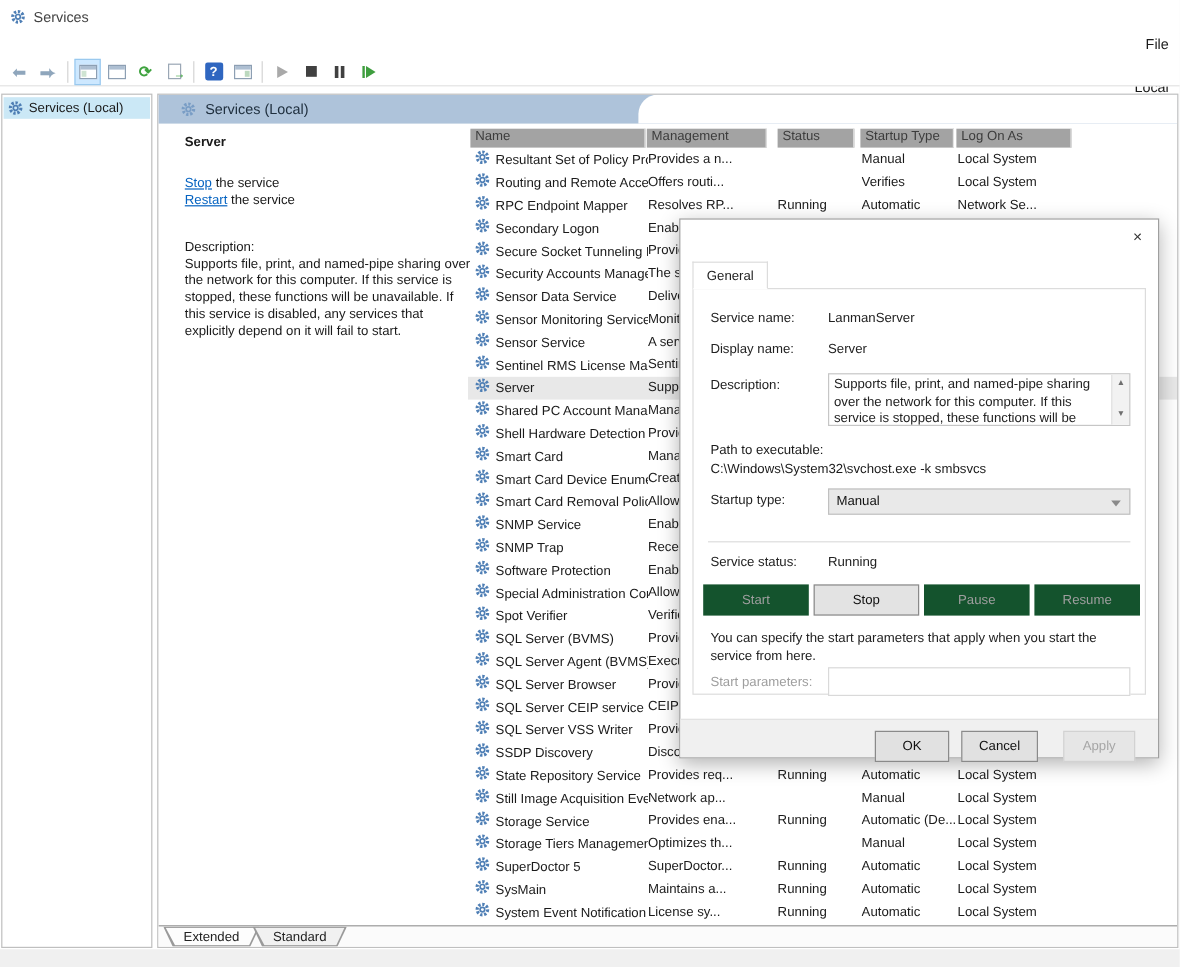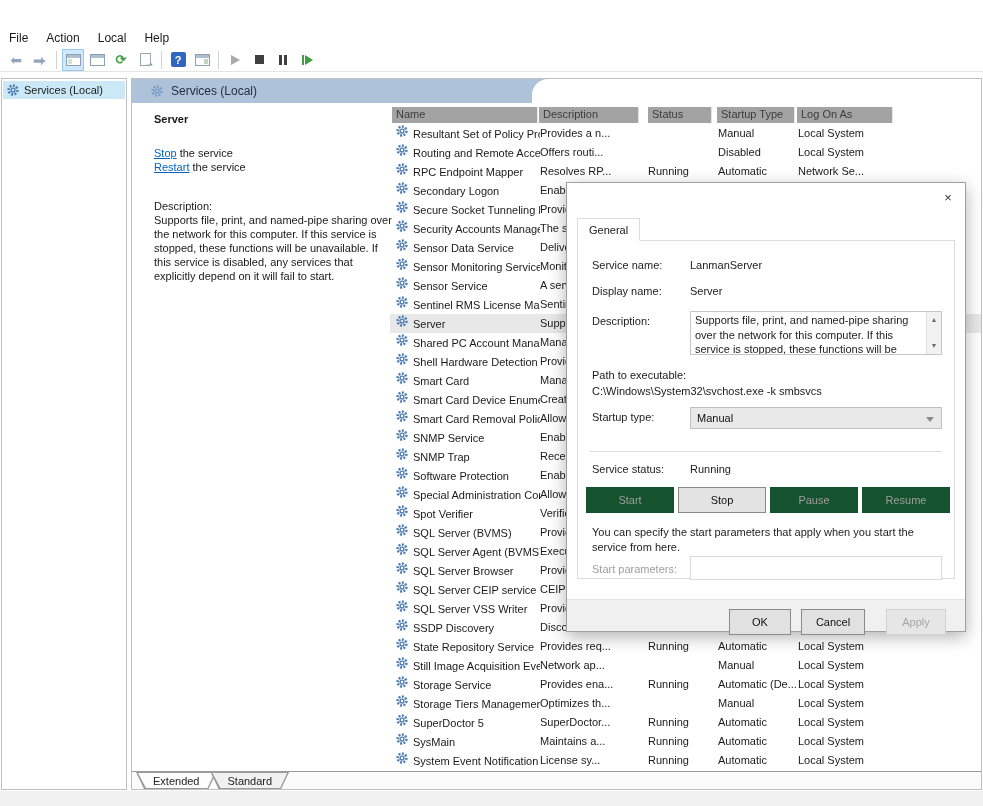--- a/index.html
+++ b/index.html
@@ -2,21 +2,21 @@
 <html><head>
 <meta charset="utf-8">
 <style>
   * { margin:0; padding:0; box-sizing:border-box; }
   html,body { width:983px; height:806px; background:#f0f0f0; font-family:"Liberation Sans",sans-serif; font-size:11px; color:#1a1a1a; overflow:hidden; }
   .window { position:absolute; inset:0; background:#fff; }
 
   
   .titlebar { position:absolute; left:0; top:0; right:0; height:28px; background:#fff; display:flex; align-items:center; padding-left:8px; }
   .titlebar .t-text { margin-left:6px; font-size:12px; color:#444; }
-  .menubar { position:absolute; left:0; top:28px; right:0; height:20px; display:flex; align-items:center; background:#fff; }
+  .menubar { position:absolute; left:0; top:28px; right:0; height:20px; display:flex; align-items:flex-end; background:#fff;flex-direction:column; }
   .menu-item { padding:2px 9px; font-size:12px; color:#1a1a1a; cursor:default; }
   .toolbar { position:absolute; left:0; top:48px; right:0; height:24px; display:flex; align-items:center; padding-left:4px; background:#fff; border-bottom:1px solid #e3e3e3; }
   .tb-btn { width:22px; height:22px; display:flex; align-items:center; justify-content:center; margin:0 1px; border:1px solid transparent; }
   .tb-btn.pressed { background:#cde8ff; border-color:#9ac9ee; }
   .tb-sep { width:1px; height:18px; background:#d4d4d4; margin:0 4px; }
   .arrow-glyph { font-size:14px; color:#8fa6bc; line-height:1; }
   .mini-win { width:15px; height:12px; border:1px solid #8d9fb3; background:#fff; position:relative; }
   .mini-win:before { content:""; position:absolute; left:0; top:0; right:0; height:3px; background:#aebfd2; }
   .mini-win.tree:after { content:""; position:absolute; left:1px; top:4px; width:4px; bottom:1px; background:#cfe4d2; }
   .mini-win.pane:after { content:""; position:absolute; right:1px; top:4px; width:4px; bottom:1px; background:#bcd9bf; }
@@ -99,20 +99,29 @@
   .fbtn { position:absolute; top:9px; height:26px; background:#e1e1e1; border:1px solid #8a8a8a; font-family:inherit; font-size:11px; color:#111; }
   .fbtn.disabled { color:#a6a6a6; border-color:#d2d2d2; background:#e6e6e6; }
 
   .bottom-gray { position:absolute; left:0; right:0; bottom:0; height:15px; background:#f0f0f0; }
 </style>
 </head>
 <body>
 
 <div class="window">
 
+  <div class="titlebar">
+    <span class="gear">
+        <svg width="14" height="14" viewBox="0 0 16 16">
+          <circle cx="8" cy="8" r="5" fill="none" stroke="#4f7fb5" stroke-width="3" stroke-dasharray="2.2 1.6"></circle>
+          <circle cx="8" cy="8" r="2.2" fill="none" stroke="#4f7fb5" stroke-width="1.6"></circle>
+        </svg>
+      </span>
+    <span class="t-text">Services</span>
+  </div>
 
   <div class="menubar">
     <span class="menu-item">File</span>
     <span class="menu-item">Action</span>
     <span class="menu-item">Local</span>
     <span class="menu-item">Help</span>
   </div>
 
   <div class="toolbar">
     <div class="tb-btn">
@@ -197,21 +206,21 @@
       <div class="svc-desc">
         <span>Description:</span><br>
         <span>Supports file, print, and named-pipe sharing over the network for this computer. If this service is stopped, these functions will be unavailable. If this service is disabled, any services that explicitly depend on it will fail to start.</span>
       </div>
     </div>
 
     <div class="list-panel">
       <div class="list-header">
         <span class="sort-caret">^</span>
         <div class="hcell hc-name">Name</div>
-        <div class="hcell hc-desc">Description</div>
+        <div class="hcell hc-desc">Management</div>
         <div class="hcell hc-status">Status</div>
         <div class="hcell hc-start">Startup Type</div>
         <div class="hcell hc-logon">Log On As</div>
       </div>
       <div class="rows" id="rows">
           <div class="srow" style="top: 0px;">
             <div class="cell c-name">
               <span><svg width="14" height="14" viewBox="0 0 16 16">
                   <circle cx="8" cy="8" r="5" fill="none" stroke="#4f7fb5" stroke-width="3" stroke-dasharray="2.2 1.6"></circle>
                   <circle cx="8" cy="8" r="2.2" fill="none" stroke="#4f7fb5" stroke-width="1.6"></circle>
@@ -226,21 +235,21 @@
           <div class="srow" style="top: 19px;">
             <div class="cell c-name">
               <span><svg width="14" height="14" viewBox="0 0 16 16">
                   <circle cx="8" cy="8" r="5" fill="none" stroke="#4f7fb5" stroke-width="3" stroke-dasharray="2.2 1.6"></circle>
                   <circle cx="8" cy="8" r="2.2" fill="none" stroke="#4f7fb5" stroke-width="1.6"></circle>
                 </svg></span>
               <span>Routing and Remote Access</span>
             </div>
             <div class="cell c-desc">Offers routi...</div>
             <div class="cell c-status"></div>
-            <div class="cell c-start">Disabled</div>
+            <div class="cell c-start">Verifies</div>
             <div class="cell c-logon">Local System</div>
           </div>
           <div class="srow" style="top: 38px;">
             <div class="cell c-name">
               <span><svg width="14" height="14" viewBox="0 0 16 16">
                   <circle cx="8" cy="8" r="5" fill="none" stroke="#4f7fb5" stroke-width="3" stroke-dasharray="2.2 1.6"></circle>
                   <circle cx="8" cy="8" r="2.2" fill="none" stroke="#4f7fb5" stroke-width="1.6"></circle>
                 </svg></span>
               <span>RPC Endpoint Mapper</span>
             </div>

